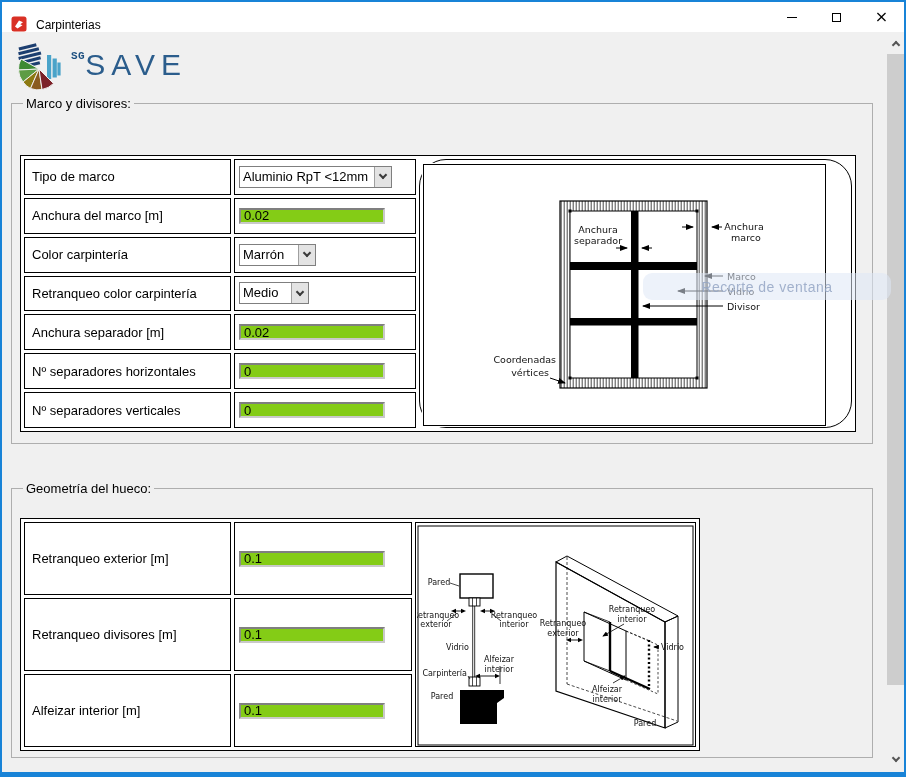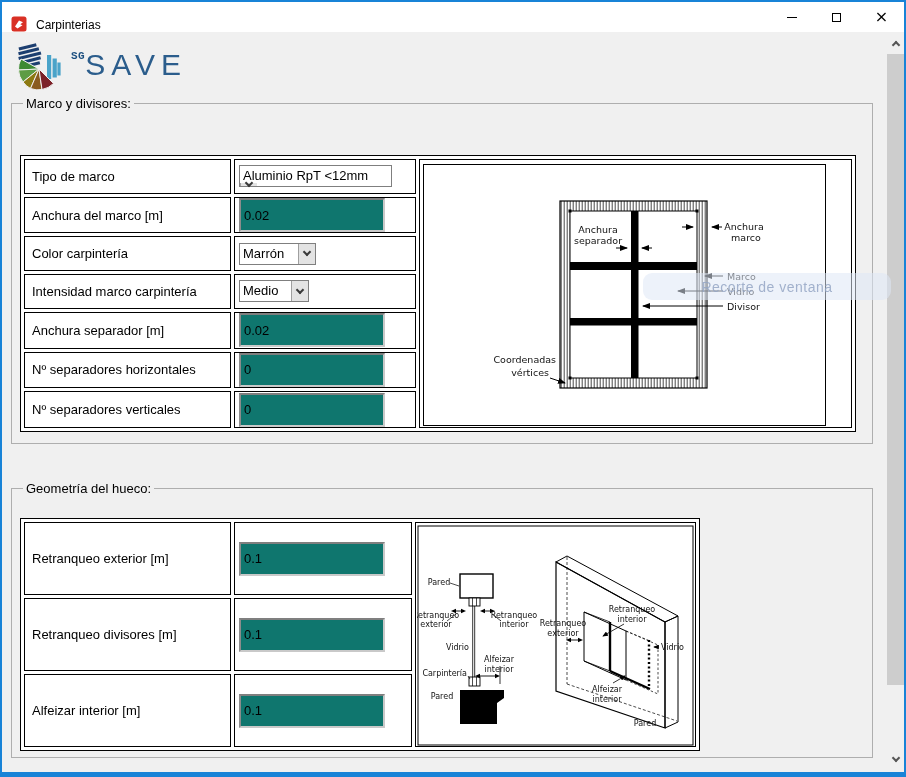--- a/index.html
+++ b/index.html
@@ -37,36 +37,36 @@
   table.ftable { position:absolute; border-collapse:separate; border-spacing:3px; background:#fff; border:1px solid #000; }
   #t1 { left:18px; top:123px; }
   #t2 { left:18px; top:486px; }
   .ftable td { border:1px solid #000; background:#fff; padding:0; font-size:13px; vertical-align:middle; }
   .c-label { width:207px; padding-left:7px !important; }
   #t1 td { height:34px;margin-left:28px; }
   #t2 td { height:71px; }
   #t1 .c-ctrl { width:182px; padding-left:4px !important; }
   #t2 .c-ctrl { width:178px; padding-left:4px !important; }
   .c-diag { vertical-align:top !important; }
-  #t1 .c-diag { width:433px; }
+  #t1 .c-diag { width:433px;border-radius:27px; }
   #t2 .c-diag { width:281px; }
 
   
   .tin {
-    width:146px; height:34px; background:#0f766e;
+    width:146px; height:16px; background:#84cc16;
     border:2px solid; border-color:#7f7f7f #c9c9c9 #c9c9c9 #8c8c8c;
     font-family:"Liberation Sans", sans-serif; font-size:13px; padding:1px 3px;
   }
 
   
   .combo { display:inline-flex; align-items:stretch; height:22px; border:1px solid #7f7f7f; background:#fff; }
   .combo-text { flex:1; font-size:13px; padding:2px 0 0 3px; white-space:nowrap; overflow:hidden; }
   .combo-btn { width:17px; background:#e3e3e3; border-left:1px solid #9f9f9f; display:flex; align-items:center; justify-content:center; }
   .chev-dn { width:6px; height:6px; border-right:2px solid #3a3a3a; border-bottom:2px solid #3a3a3a; transform:rotate(45deg); margin-top:-3px; }
-  .w-tipo { width:153px;flex-direction:column; } .w-color { width:77px; } .w-intens { width:70px; }
+  .w-tipo { width:153px; } .w-color { width:77px; } .w-intens { width:70px; }
 
   .diag-svg { display:block; background:#fff; font-family:"DejaVu Sans", sans-serif; }
   #d1 { margin:3px 0 0 2px; }
   #d2 { margin:2px 0 0 1px; }
 
   
   .watermark {
     position:absolute; left:641px; top:241px; width:248px; height:27px;
     background:rgba(222,232,246,.55); color:rgba(148,166,196,.85);
     font-size:14px; letter-spacing:.5px;
@@ -211,21 +211,21 @@
         <td class="c-ctrl">
           <div class="combo w-color">
             <span class="combo-text">Marrón</span>
             <span class="combo-btn">
                   <span class="chev-dn"></span>
                 </span>
           </div>
         </td>
       </tr>
       <tr>
-        <td class="c-label">Intensidad marco carpintería</td>
+        <td class="c-label">Retranqueo color carpintería</td>
         <td class="c-ctrl">
           <div class="combo w-intens">
             <span class="combo-text">Medio</span>
             <span class="combo-btn">
                   <span class="chev-dn"></span>
                 </span>
           </div>
         </td>
       </tr>
       <tr>

